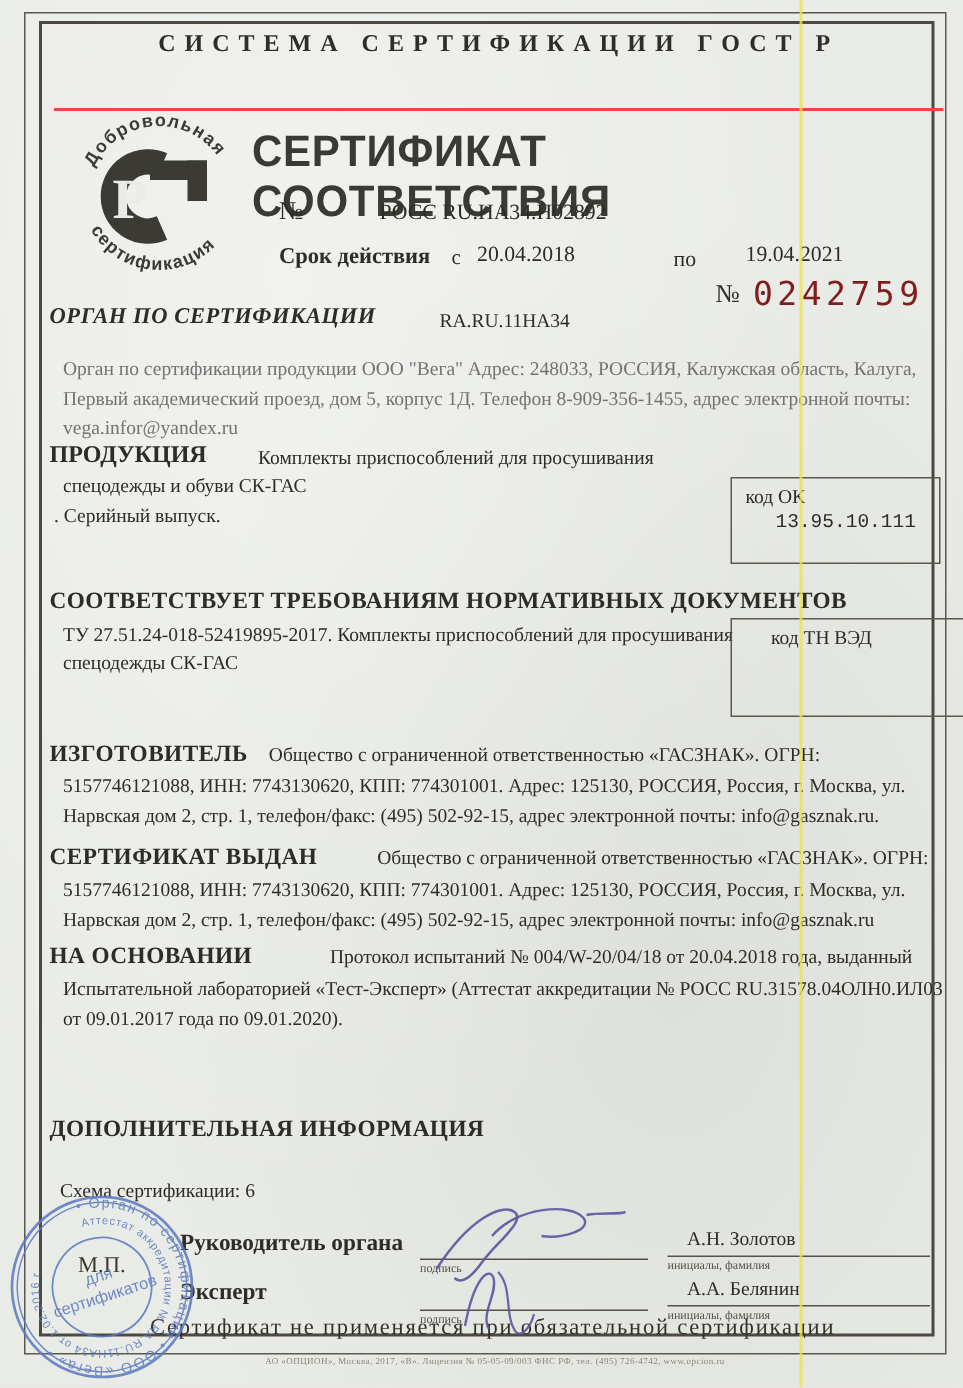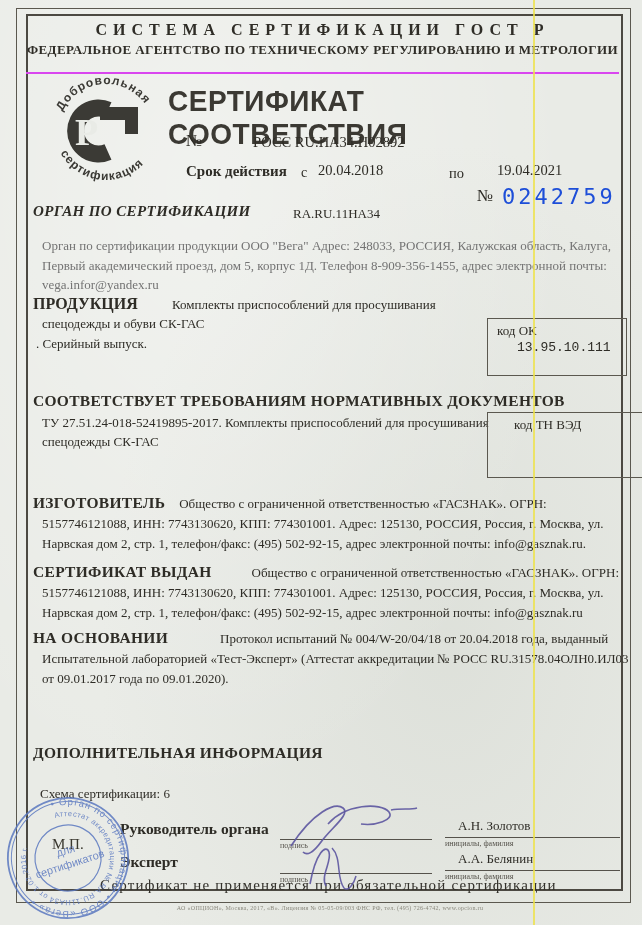--- a/index.html
+++ b/index.html
@@ -19,22 +19,22 @@
   .abs{position:absolute;}
   .outer-frame{
     left:16px;top:8px;width:613px;height:893px;
     border:1.5px solid #5b584f;
   }
   .inner-frame{
     left:26px;top:14px;width:593px;height:873px;
     border:2px solid #4c4942;
   }
   .header-box{
-    left:26px;top:14px;width:593px;height:58px;
-    border-bottom:2px solid #d946ef;
+    left:36px;top:14px;width:593px;height:58px;
+    border-bottom:2px solid #ef4444;
     text-align:center;color:#2f2d27;
   }
   .hdr1{margin-top:7px;font-size:16px;font-weight:bold;letter-spacing:6px;}
   .hdr2{margin-top:3px;font-size:13px;font-weight:bold;letter-spacing:.4px;}
   .title{
     left:168px;top:86px;width:440px;
     font-family:"Liberation Sans", sans-serif;
     font-weight:bold;font-size:28px;letter-spacing:.5px;color:#3b3933;
     transform:scaleY(1.05);
   }
@@ -45,21 +45,21 @@
   }
   .block{
     left:33px;width:587px;font-size:13px;line-height:1.5;color:#2e2c26;
     padding-left:9px;text-indent:-9px;margin:0;
   }
   .block b{font-size:15.5px;letter-spacing:.3px;padding-right:22px;}
   .sig-line{border-bottom:1px solid #55524b;height:1px;}
   .sig-caption{font-size:8px;color:#55524b;}
   .red-number{
     font-family:"DejaVu Sans Mono", monospace;
-    font-size:22px;color:#1d4ed8;letter-spacing:3px;
+    font-size:22px;color:#7f1d1d;letter-spacing:3px;
   }
   .yellow-line{
     left:533px;top:0;width:2px;height:925px;
     background:rgba(237,226,73,.8);z-index:50;
   }
   .stamp-wrap{left:2px;top:792px;width:132px;height:132px;z-index:30;opacity:.85;}
   .note{
     left:100px;top:877px;font-size:15px;letter-spacing:1.2px;color:#33312b;z-index:5;
   }
   .fineprint{
@@ -70,21 +70,20 @@
 </head>
 <body>
 
 <div class="paper"></div>
 
 <div class="abs outer-frame"></div>
 <div class="abs inner-frame"></div>
 
 <div class="abs header-box">
   <div class="hdr1">СИСТЕМА СЕРТИФИКАЦИИ ГОСТ Р</div>
-  <div class="hdr2">ФЕДЕРАЛЬНОЕ АГЕНТСТВО ПО ТЕХНИЧЕСКОМУ РЕГУЛИРОВАНИЮ И МЕТРОЛОГИИ</div>
 </div>
 
 <div class="abs" style="left:42px;top:76px;width:128px;height:110px;">
   <svg width="128" height="110" viewBox="0 0 128 110">
     <defs>
       <path id="arcTop" d="M 16,56 A 48,48 0 0 1 112,56"></path>
       <path id="arcBot" d="M 12,52 A 52,52 0 0 0 116,52"></path>
     </defs>
     <text font-family="Liberation Sans, sans-serif" font-size="12" font-weight="bold" fill="#3b3a35" letter-spacing="1">
       <textPath href="#arcTop" startOffset="14%">Добровольная</textPath>

